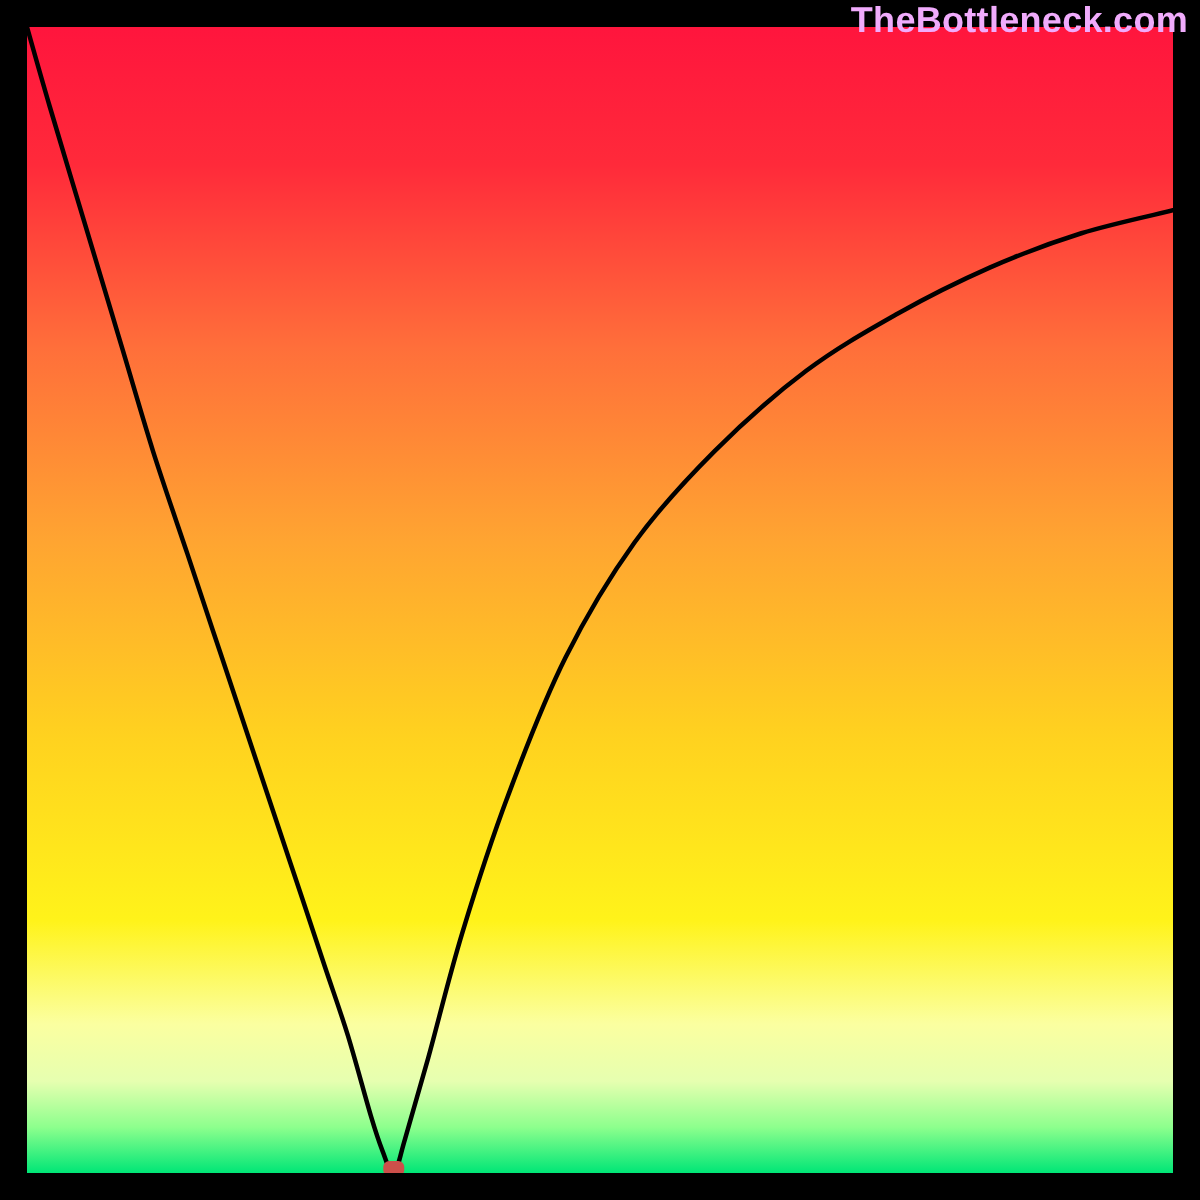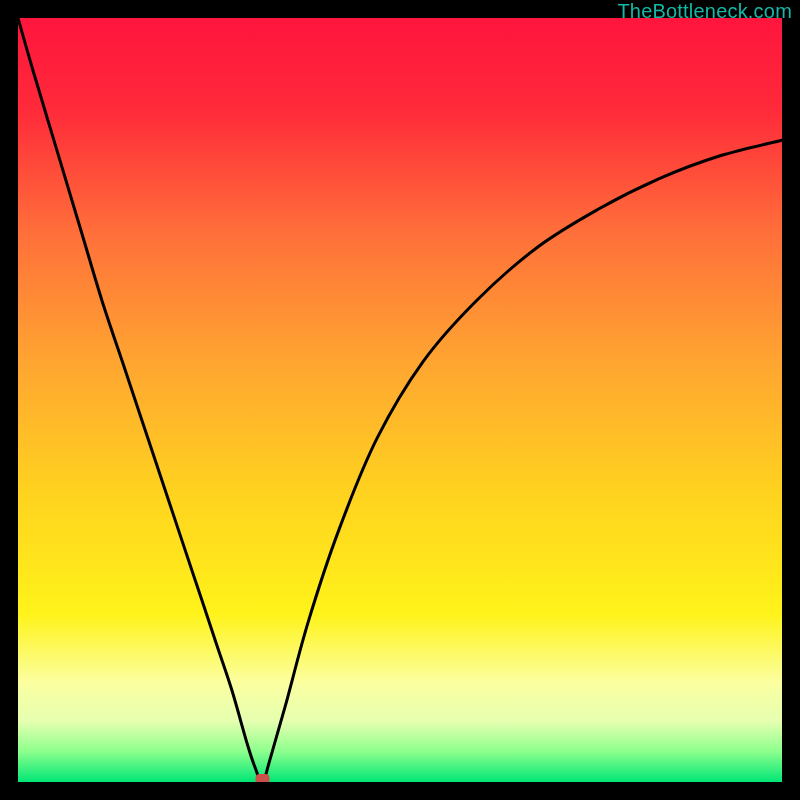--- a/index.html
+++ b/index.html
@@ -24,23 +24,23 @@
     left: 0;
     top: 0;
     width: 764px;
     height: 764px;
     display: block;
   }
   .watermark {
     position: absolute;
     top: 0px;
     right: 8px;
-    color: #14b8a6;
-    font-size: 20px;
-    font-weight: 400;
+    color: #f0abfc;
+    font-size: 24px;
+    font-weight: 700;
     letter-spacing: 0.2px;
     user-select: none;
   }
 </style>
 </head>
 <body>
 
 <div class="frame">
   <svg class="plot-svg" viewBox="0 0 764 764">
     <defs>

